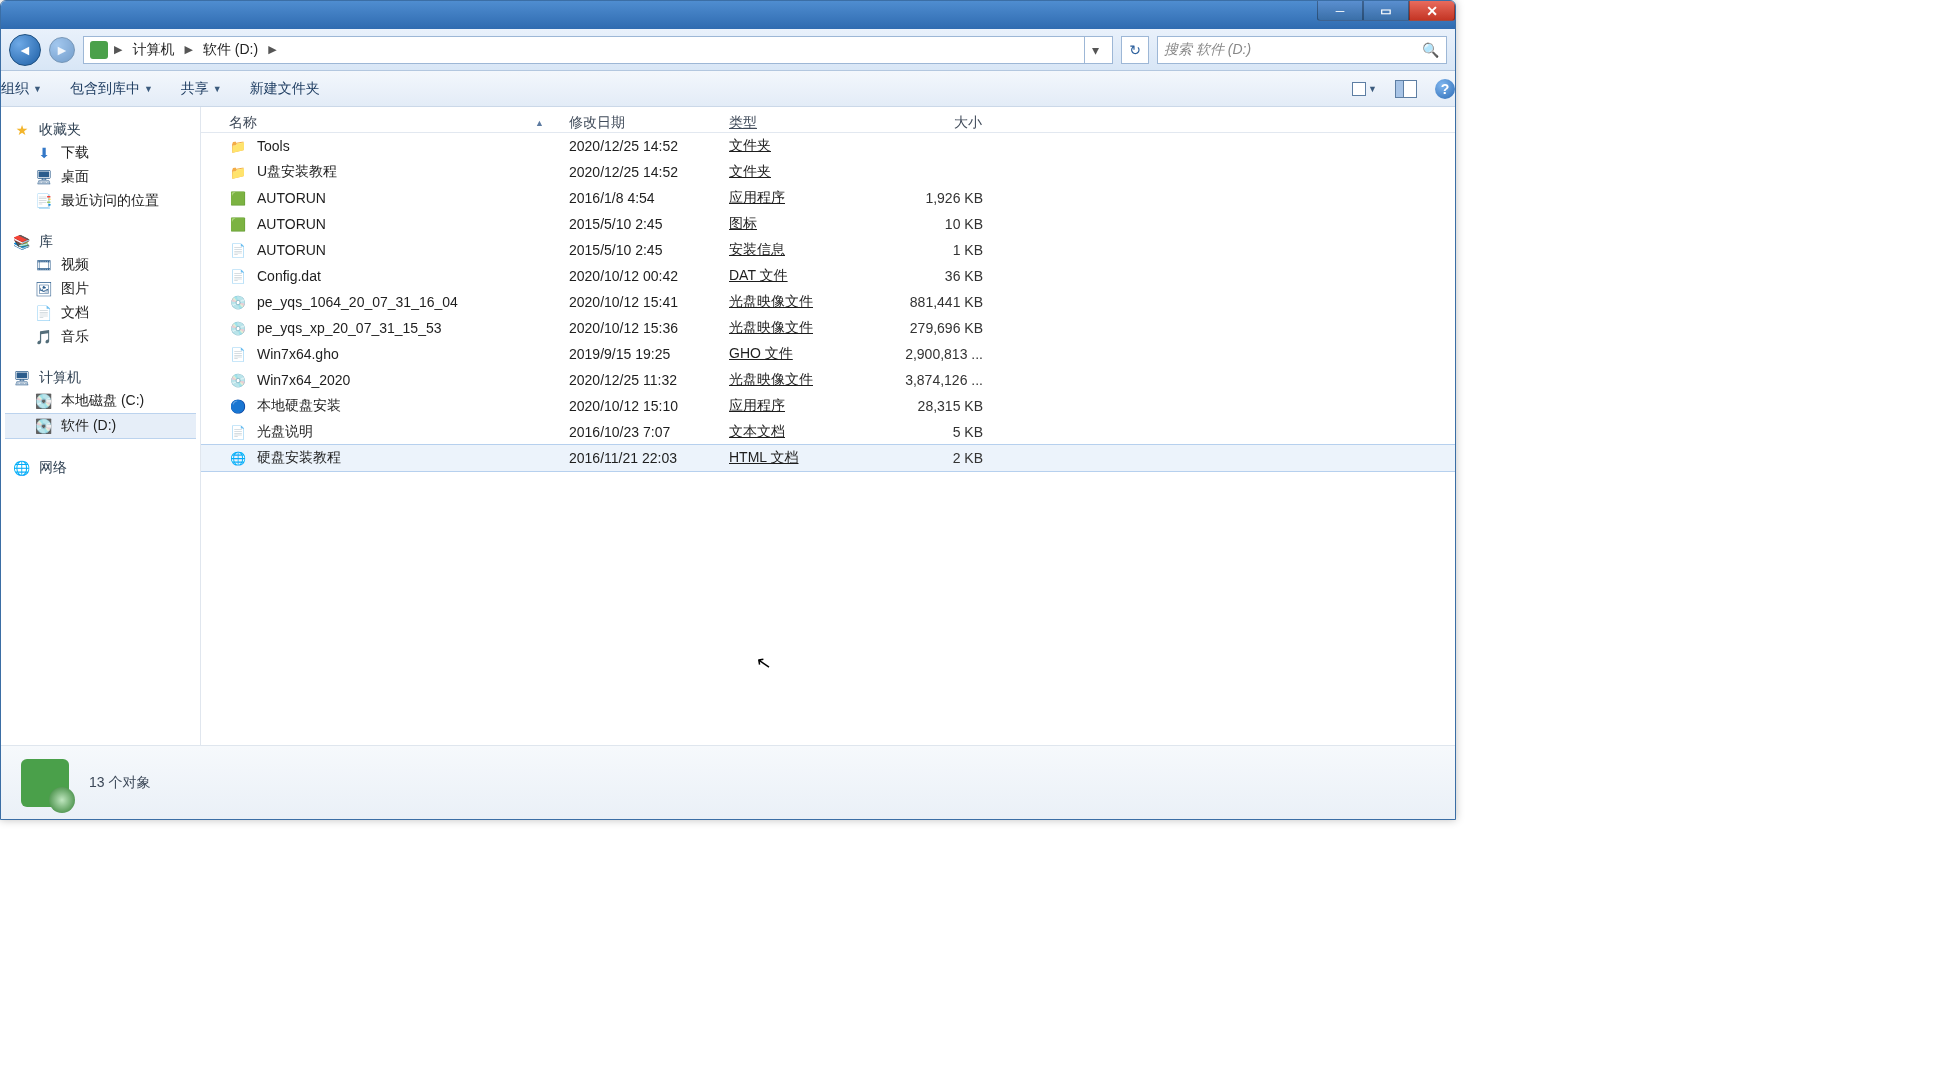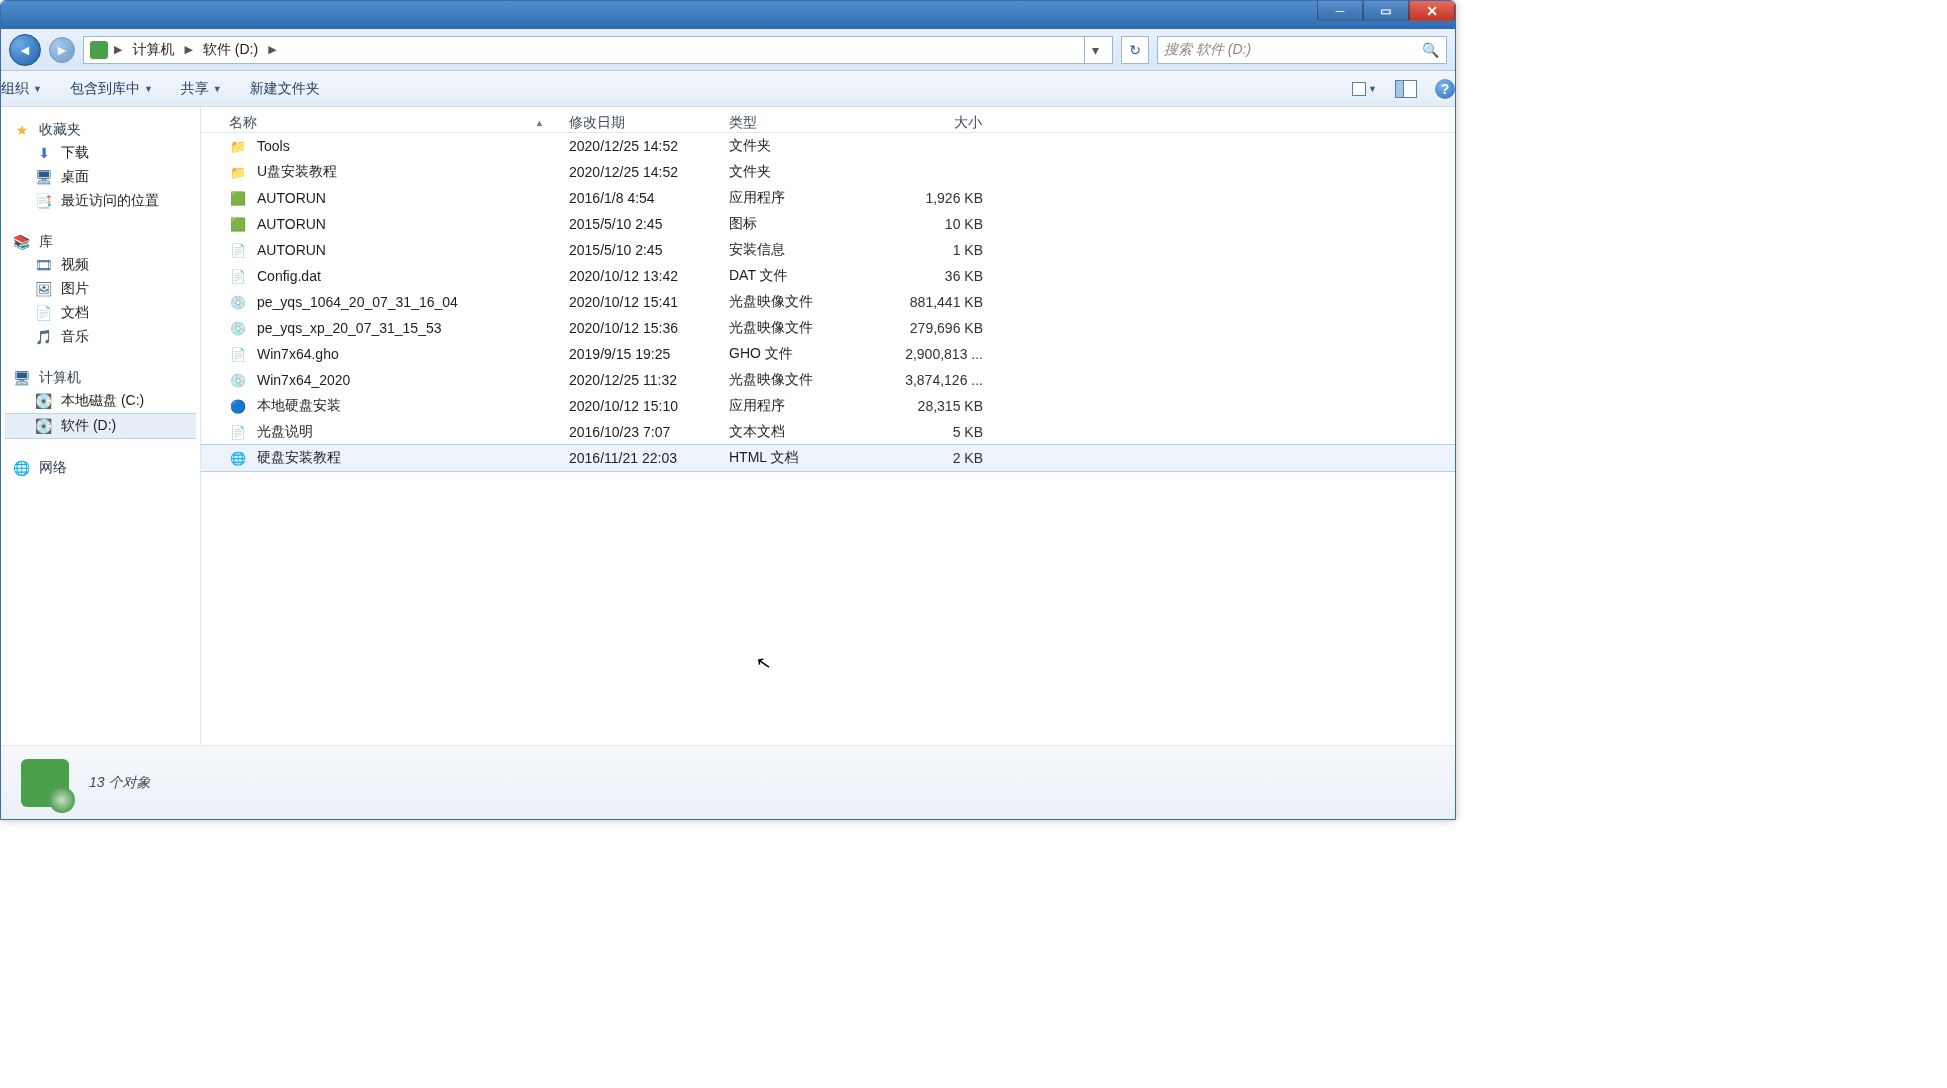--- a/index.html
+++ b/index.html
@@ -62,41 +62,41 @@
 .ic-drvd{color:#4aa04a}
 .ic-net{color:#2b5c8c}
 
 
 .files{ flex:1; overflow:auto; position:relative;}
 .cols{ display:flex; border-bottom:1px solid #e2e8f0; height:26px; align-items:flex-end; color:#404b5a; padding-left:20px;}
 .cols .c{ padding:0 8px; border-right:1px solid transparent;}
 .c-name{ width:340px; display:flex; align-items:center; gap:4px;}
 .c-name .sort{ font-size:9px; color:#5c7aa0; margin-left:auto; margin-right:8px;}
 .c-date{ width:160px;}
-.c-type{ width:160px;}
+.c-type{ width:160px;text-decoration:underline;}
 .c-size{ width:110px; text-align:right;}
 
 .row{ display:flex; height:26px; align-items:center; padding-left:20px; color:#1e1e1e;}
 .row .c{ padding:0 8px;}
 .row.selected{ background:#ecf3fb; outline:1px solid #b6d0ee;}
 .row .c-size{ text-align:right; color:#333;}
 .fic{ width:18px; height:18px; margin-right:6px; display:inline-flex; align-items:center; justify-content:center; font-size:13px; border-radius:2px;}
 .fic-folder{ color:#f4c657;}
 .fic-exe{ color:#4aa04a;}
 .fic-ico{ color:#4aa04a;}
 .fic-inf{ color:#888;}
 .fic-dat{ color:#888;}
 .fic-iso{ color:#888;}
 .fic-gho{ color:#888;}
 .fic-app{ color:#2f7ec7;}
 .fic-txt{ color:#888;}
 .fic-html{color:#2f7ec7;}
 
 
-.status{ position:absolute; left:0; right:0; bottom:0; height:74px; border-top:1px solid #dfe6ee; background:linear-gradient(#f6f9fc,#eaf0f7); display:flex; align-items:center; padding:0 20px; gap:20px;font-style:italic;}
+.status{ position:absolute; left:0; right:0; bottom:0; height:74px; border-top:1px solid #dfe6ee; background:linear-gradient(#f6f9fc,#eaf0f7); display:flex; align-items:center; padding:0 20px; gap:20px;}
 .status .bigic{ width:48px; height:48px; background:#4aa04a; border-radius:6px; position:relative; display:flex; align-items:center; justify-content:center;}
 .status .bigic:after{ content:""; position:absolute; right:-6px; bottom:-6px; width:26px; height:26px; background:radial-gradient(circle,#bfe6bf,#2a7a2a); border-radius:50%;}
 .status .stext{ color:#3c4858;}
 
 
 .cursor{ position:absolute; left:555px; top:545px; font-size:18px; color:#000; transform:rotate(-10deg); pointer-events:none;}
 </style>
 </head>
 <body>
 
@@ -284,21 +284,21 @@
             </div>
             <div class="c c-date">2015/5/10 2:45</div>
             <div class="c c-type">安装信息</div>
             <div class="c c-size">1 KB</div>
           </div>
           <div class="row">
             <div class="c c-name">
               <span class="fic fic-dat">📄</span>
               <span>Config.dat</span>
             </div>
-            <div class="c c-date">2020/10/12 13:42</div>
+            <div class="c c-date">2020/10/12 00:42</div>
             <div class="c c-type">DAT 文件</div>
             <div class="c c-size">36 KB</div>
           </div>
           <div class="row">
             <div class="c c-name">
               <span class="fic fic-iso">💿</span>
               <span>pe_yqs_1064_20_07_31_16_04</span>
             </div>
             <div class="c c-date">2020/10/12 15:41</div>
             <div class="c c-type">光盘映像文件</div>

